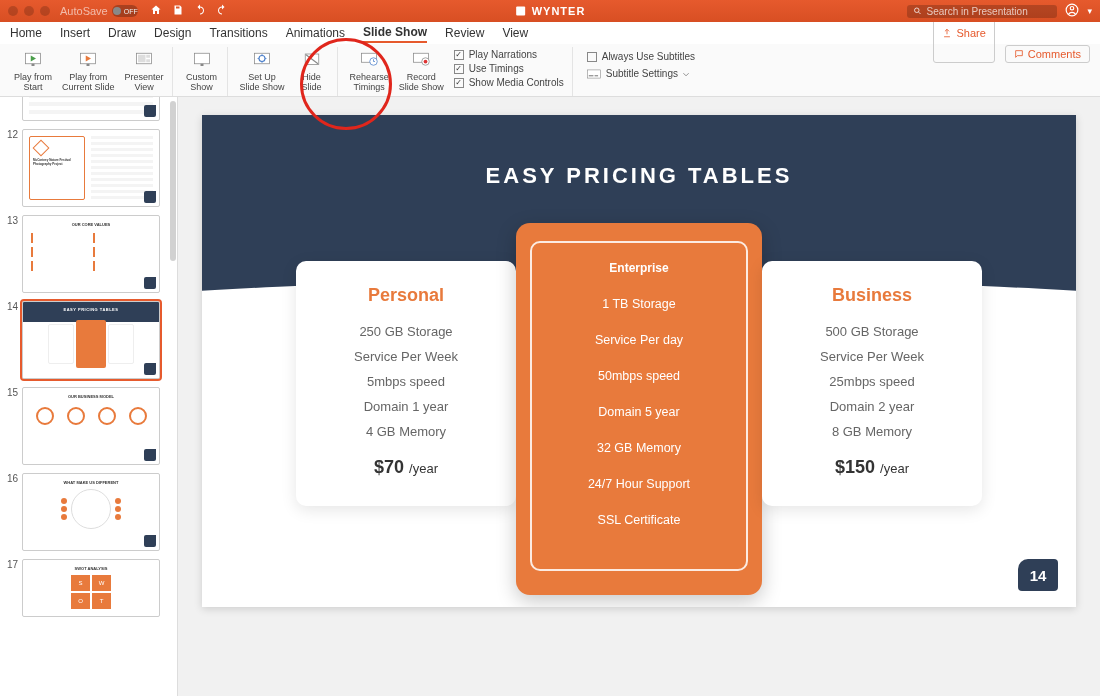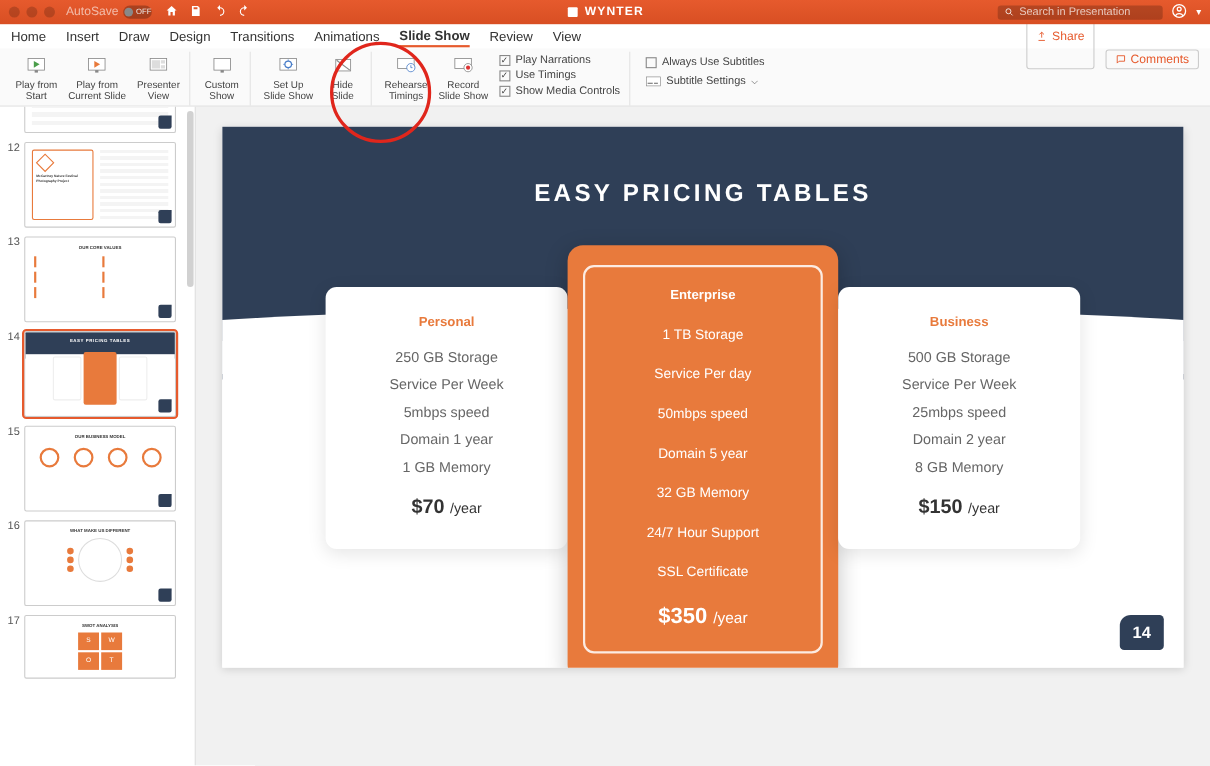--- a/index.html
+++ b/index.html
@@ -56,21 +56,21 @@
 
 .canvas-area { flex: 1; background: #f1f1f1; padding: 18px; display: flex; justify-content: center; align-items: flex-start; overflow: hidden;}
 .slide { width: 874px; height: 492px; background: #fff; box-shadow: 0 2px 8px rgba(0,0,0,0.15); position: relative; overflow: hidden; }
 .slide-top { height: 230px; background: #2f3f57; display: flex; justify-content: center; padding-top: 48px; }
 .slide-title { color: #fff; font-weight: 800; letter-spacing: 3px; font-size: 22px; }
 .slide-bottom { position:absolute; top:195px; left:0; right:0; bottom:0; background:#fff; }
 .slide-bottom::before { content:""; position:absolute; top:-30px; left:0; right:0; height:60px; background:#fff; border-radius: 50% 50% 0 0 / 30px; transform: scaleX(1.3); }
 
 .pricing-wrap { position: absolute; top: 108px; left: 0; right: 0; display: flex; justify-content: center; align-items: flex-start; gap: 0; }
 .price-card { width: 220px; background: #fff; border-radius: 10px; box-shadow: 0 4px 16px rgba(0,0,0,0.1); padding: 24px 18px 28px; text-align: center; margin-top: 38px; }
-.price-card h3 { color: #e87a3c; font-size: 12px; font-weight: 700; margin-bottom: 18px; }
+.price-card h3 { color: #e87a3c; font-size: 18px; font-weight: 700; margin-bottom: 18px; }
 .price-card .feat { color: #666; font-size: 13px; margin: 10px 0; }
 .price-card .price { margin-top: 18px; font-weight: 700; color: #333; font-size: 18px; }
 .price-card .price span { font-weight: 400; font-size: 13px; }
 
 .price-card.featured { width: 246px; background: #e87a3c; color: #fff; margin-top: 0; padding: 18px 14px 24px; border-radius: 14px; box-shadow: 0 6px 20px rgba(0,0,0,0.22); }
 .price-card.featured .inner { border: 2px solid rgba(255,255,255,0.85); border-radius: 10px; padding: 18px 12px 20px; }
 .price-card.featured h3 { color: #fff; font-size: 12px; margin-bottom: 16px; }
 .price-card.featured .feat { color: #fff; font-size: 12.5px; margin: 22px 0; }
 .price-card.featured .price { color: #fff; font-size: 20px; margin-top: 16px; }
 .price-card.featured .price span { font-size: 14px; }
@@ -405,35 +405,34 @@
       </div>
       <div class="slide-bottom"></div>
 
       <div class="pricing-wrap">
         <div class="price-card">
           <h3>Personal</h3>
           <div class="feat">250 GB Storage</div>
           <div class="feat">Service Per Week</div>
           <div class="feat">5mbps speed</div>
           <div class="feat">Domain 1 year</div>
-          <div class="feat">1 GB Memory</div>
+          <div class="feat">4 GB Memory</div>
           <div class="price"><span style="font-weight:700;font-size:18px;">$70</span> <span>/year</span></div>
         </div>
 
         <div class="price-card featured">
           <div class="inner">
             <h3>Enterprise</h3>
             <div class="feat">1 TB Storage</div>
             <div class="feat">Service Per day</div>
             <div class="feat">50mbps speed</div>
             <div class="feat">Domain 5 year</div>
             <div class="feat">32 GB Memory</div>
             <div class="feat">24/7 Hour Support</div>
             <div class="feat">SSL Certificate</div>
-            <div class="price"><span style="font-weight:700;font-size:20px;">$350</span> <span>/year</span></div>
           </div>
         </div>
 
         <div class="price-card">
           <h3>Business</h3>
           <div class="feat">500 GB Storage</div>
           <div class="feat">Service Per Week</div>
           <div class="feat">25mbps speed</div>
           <div class="feat">Domain 2 year</div>
           <div class="feat">8 GB Memory</div>

